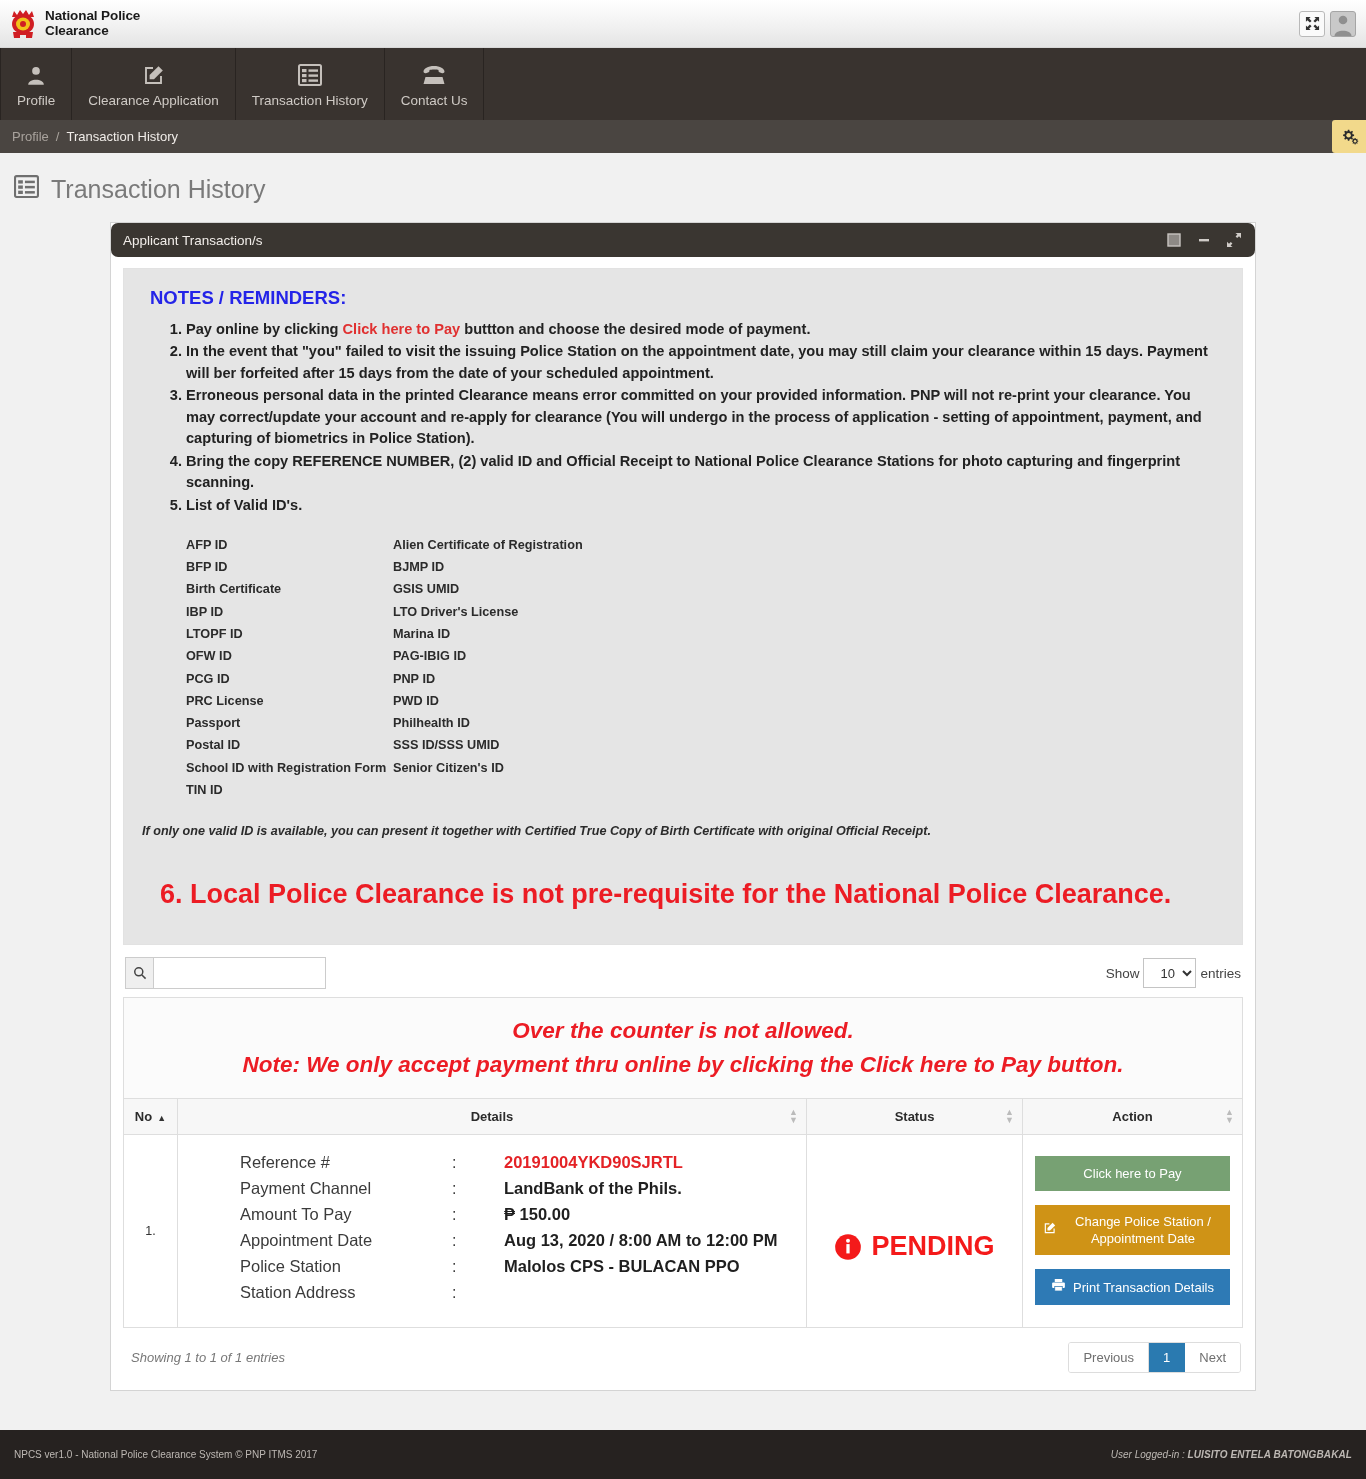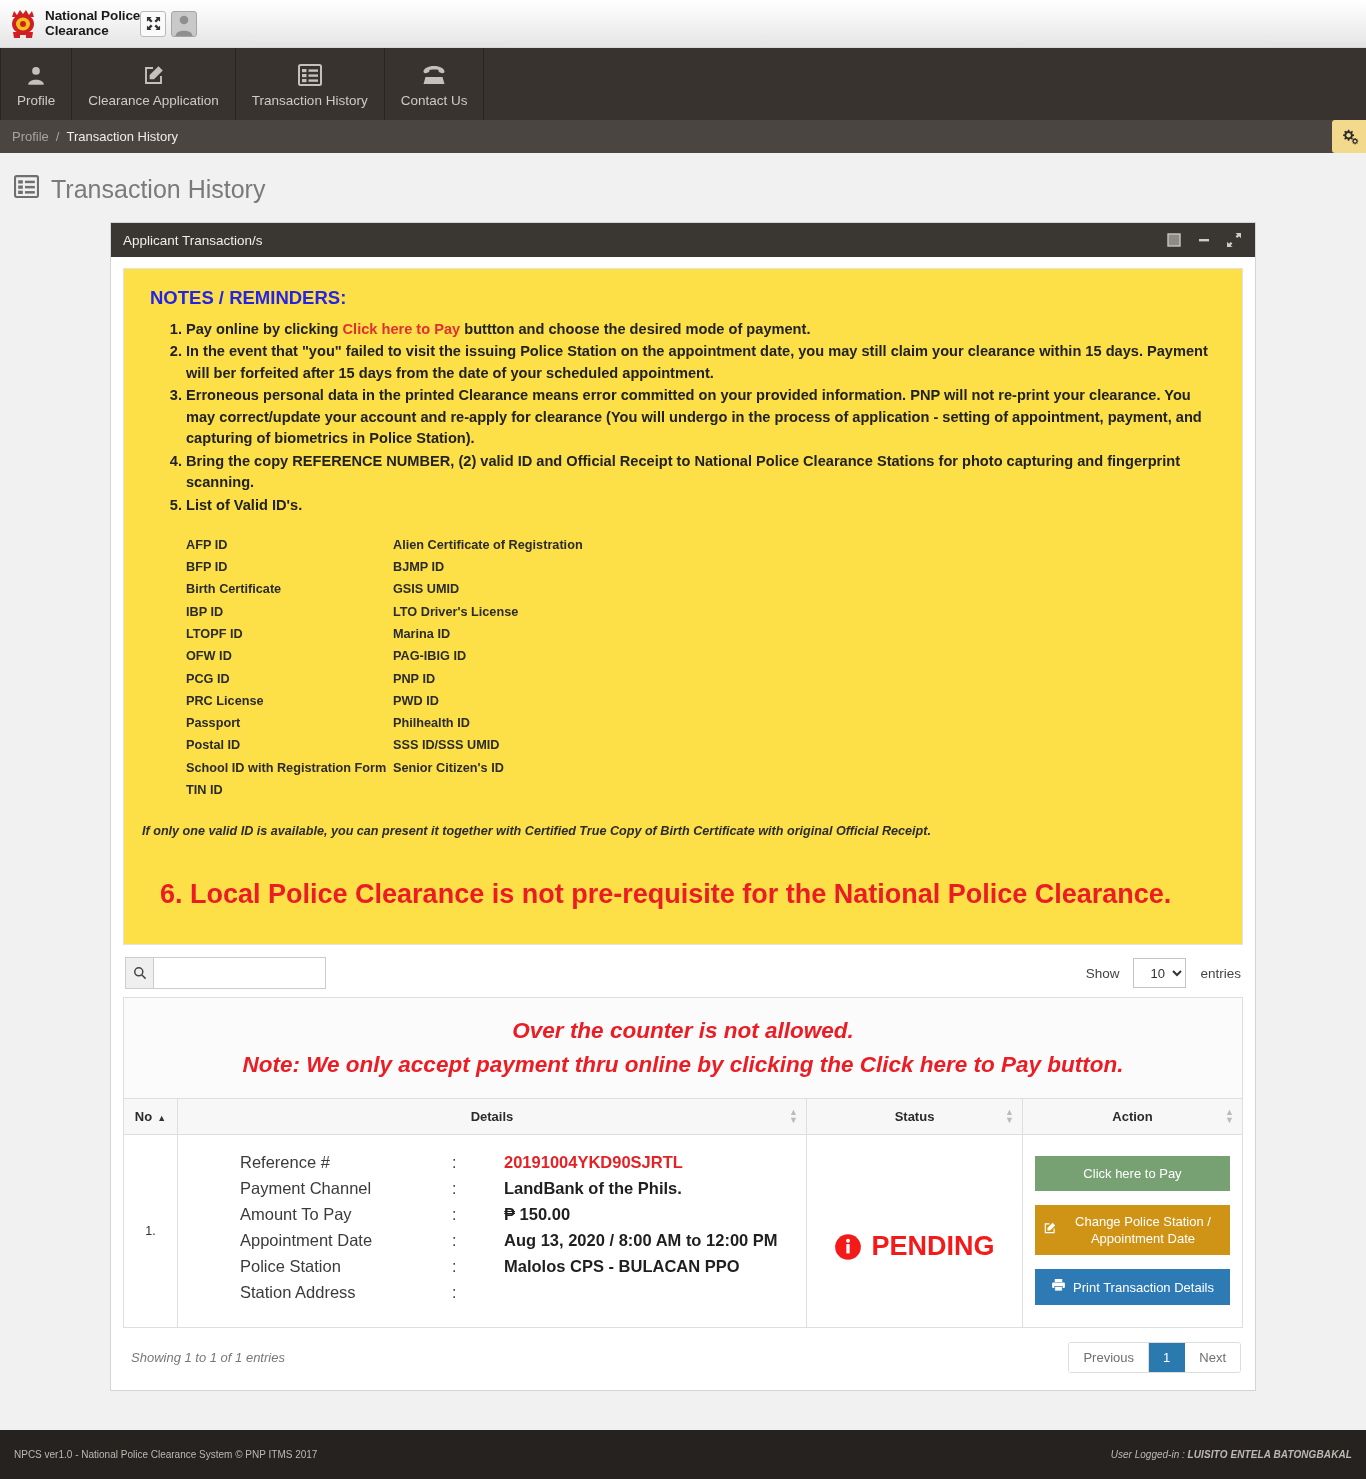--- a/index.html
+++ b/index.html
@@ -10,21 +10,21 @@
     font-family: "Liberation Sans", sans-serif;
     overflow: hidden;
   }
   .page { position: relative; width: 1366px; height: 1479px; background: #f1f1f1; }
 
   
   .brandbar {
     height: 48px; width: 100%;
     background: linear-gradient(to bottom, #ffffff 0%, #f0f0f0 60%, #e4e4e4 100%);
     border-bottom: 1px solid #d8d8d8;
-    display: flex; align-items: center; 
+    display: flex; align-items: center; justify-content: space-between;
     padding: 0 10px 0 8px; position: relative;
   }
   .brand { display: flex; align-items: center; gap: 7px; }
   .brand-logo { width: 30px; height: 32px; position: relative; }
   .brand-text { line-height: 1.06; font-weight: bold; font-size: 13.5px; color: #1a1a1a; letter-spacing: -0.1px; }
   .brand-text span { display: block; }
   .top-actions { display: flex; gap: 5px; align-items: center; }
   .top-btn {
     width: 26px; height: 26px; border: 1px solid #b9b9b9; background: #fafafa;
     border-radius: 3px; display: flex; align-items: center; justify-content: center;
@@ -65,48 +65,48 @@
   }
 
   
   .box {
     width: 1146px; margin: 0 auto; background: #fff;
     border: 1px solid #d4d4d4;
   }
   .box-head {
     background: #3a3631; color: #f1ede9; height: 34px;
     display: flex; align-items: center; justify-content: space-between;
-    padding: 0 6px 0 12px; font-size: 13.5px;
+    padding: 0 6px 0 12px; font-size: 13.5px; border-radius: 7px;
   }
   .box-tools { display: flex; align-items: center; }
   .box-tool {
     width: 30px; height: 34px; display: flex; align-items: center; justify-content: center;
     color: #d0ccc8; cursor: pointer;
   }
   .box-body { padding: 11px 12px 9px 12px; background:#fff; }
 
   
-  .notes-card { border: 1px solid #e2e2e2; background: #fde047; padding: 16px 18px 26px 18px; }
+  .notes-card { border: 1px solid #e2e2e2; background: #e5e5e5; padding: 16px 18px 26px 18px; }
   .notes-title { color: #2424e8; font-weight: bold; font-size: 18.5px; margin: 2px 0 10px 8px; }
   ol.notes { margin: 0 0 0 22px; padding: 0 12px 0 22px; }
   ol.notes > li { font-size: 14.6px; font-weight: bold; color: #222; line-height: 1.47; margin-bottom: 1px; }
   .redlink { color: #e03030; }
   .idlist { display: grid; grid-template-columns: 207px auto; font-size: 12.7px; font-weight: bold; color: #2b2b2b; row-gap: 3.6px; margin-top: 20px; font-weight: bold; }
   .fineprint { font-style: italic; font-weight: bold; font-size: 12.6px; color: #2b2b2b; margin: 24px 0 0 0; }
   .bignote { color: #ec1c24; font-weight: bold; font-size: 27px; line-height: 1.5; margin: 36px 0 4px 18px; }
 
   
   .tbl-controls { display: flex; align-items: center; justify-content: space-between; padding: 12px 2px 8px 2px; }
   .search-wrap { display: flex; height: 32px; }
   .search-ico {
     width: 28px; border: 1px solid #ccc; border-right: none; background: #efefef;
     display: flex; align-items: center; justify-content: center; color: #555;
   }
   .search-input { width: 173px; border: 1px solid #ccc; outline: none; padding: 0 6px; font-size: 13px; }
-  .show-wrap { display: flex; align-items: center; gap: 14px; font-size: 13.5px; color: #444; }
+  .show-wrap { display: flex; align-items: center; gap: 4px; font-size: 13.5px; color: #444; }
   .show-select { height: 30px; border: 1px solid #c4c4c4; background: #fff; font-size: 13px; padding: 0 4px 0 12px; color:#333; }
 
   
   .note-banner {
     border: 1px solid #dedede; border-bottom: none; background: #fbfbfb;
     text-align: center; padding: 16px 10px 16px 10px;
     color: #ec1c24; font-weight: bold; font-style: italic; font-size: 22.5px; line-height: 1.5;
   }
 
   

